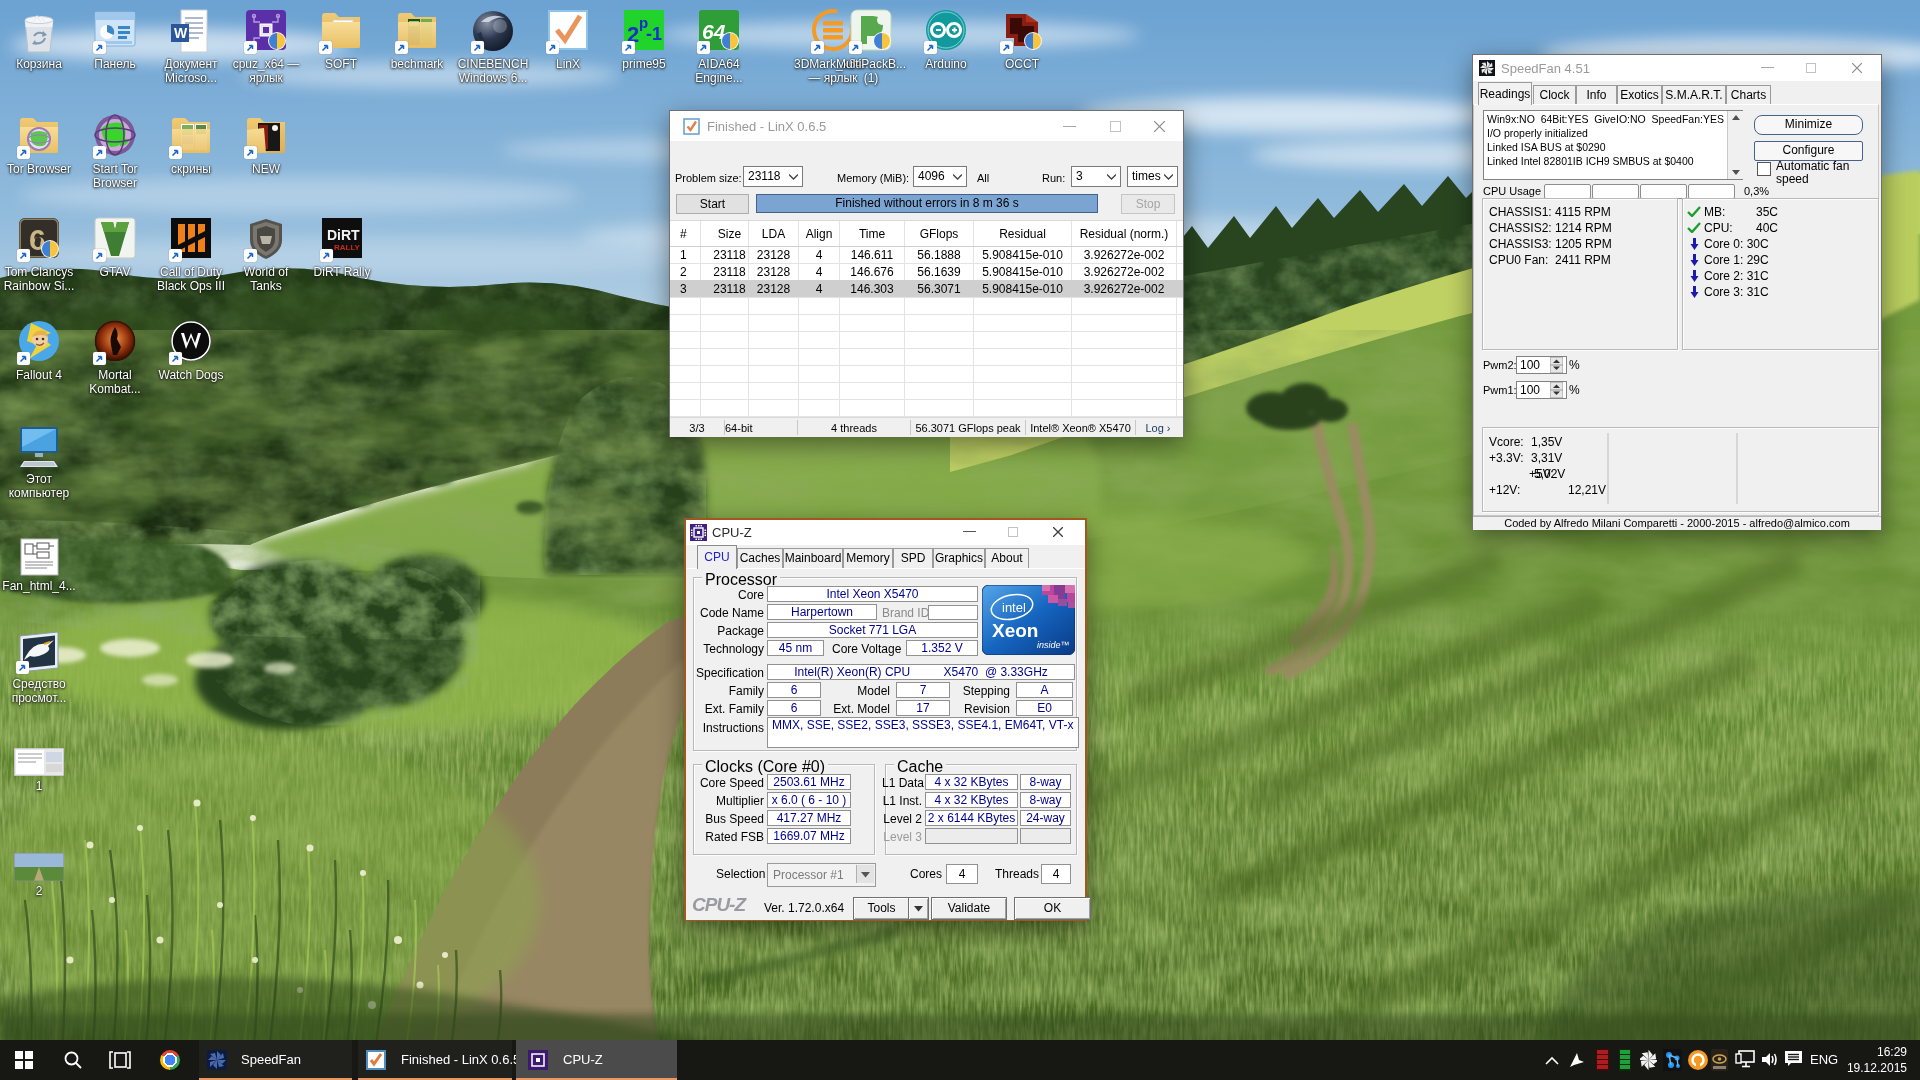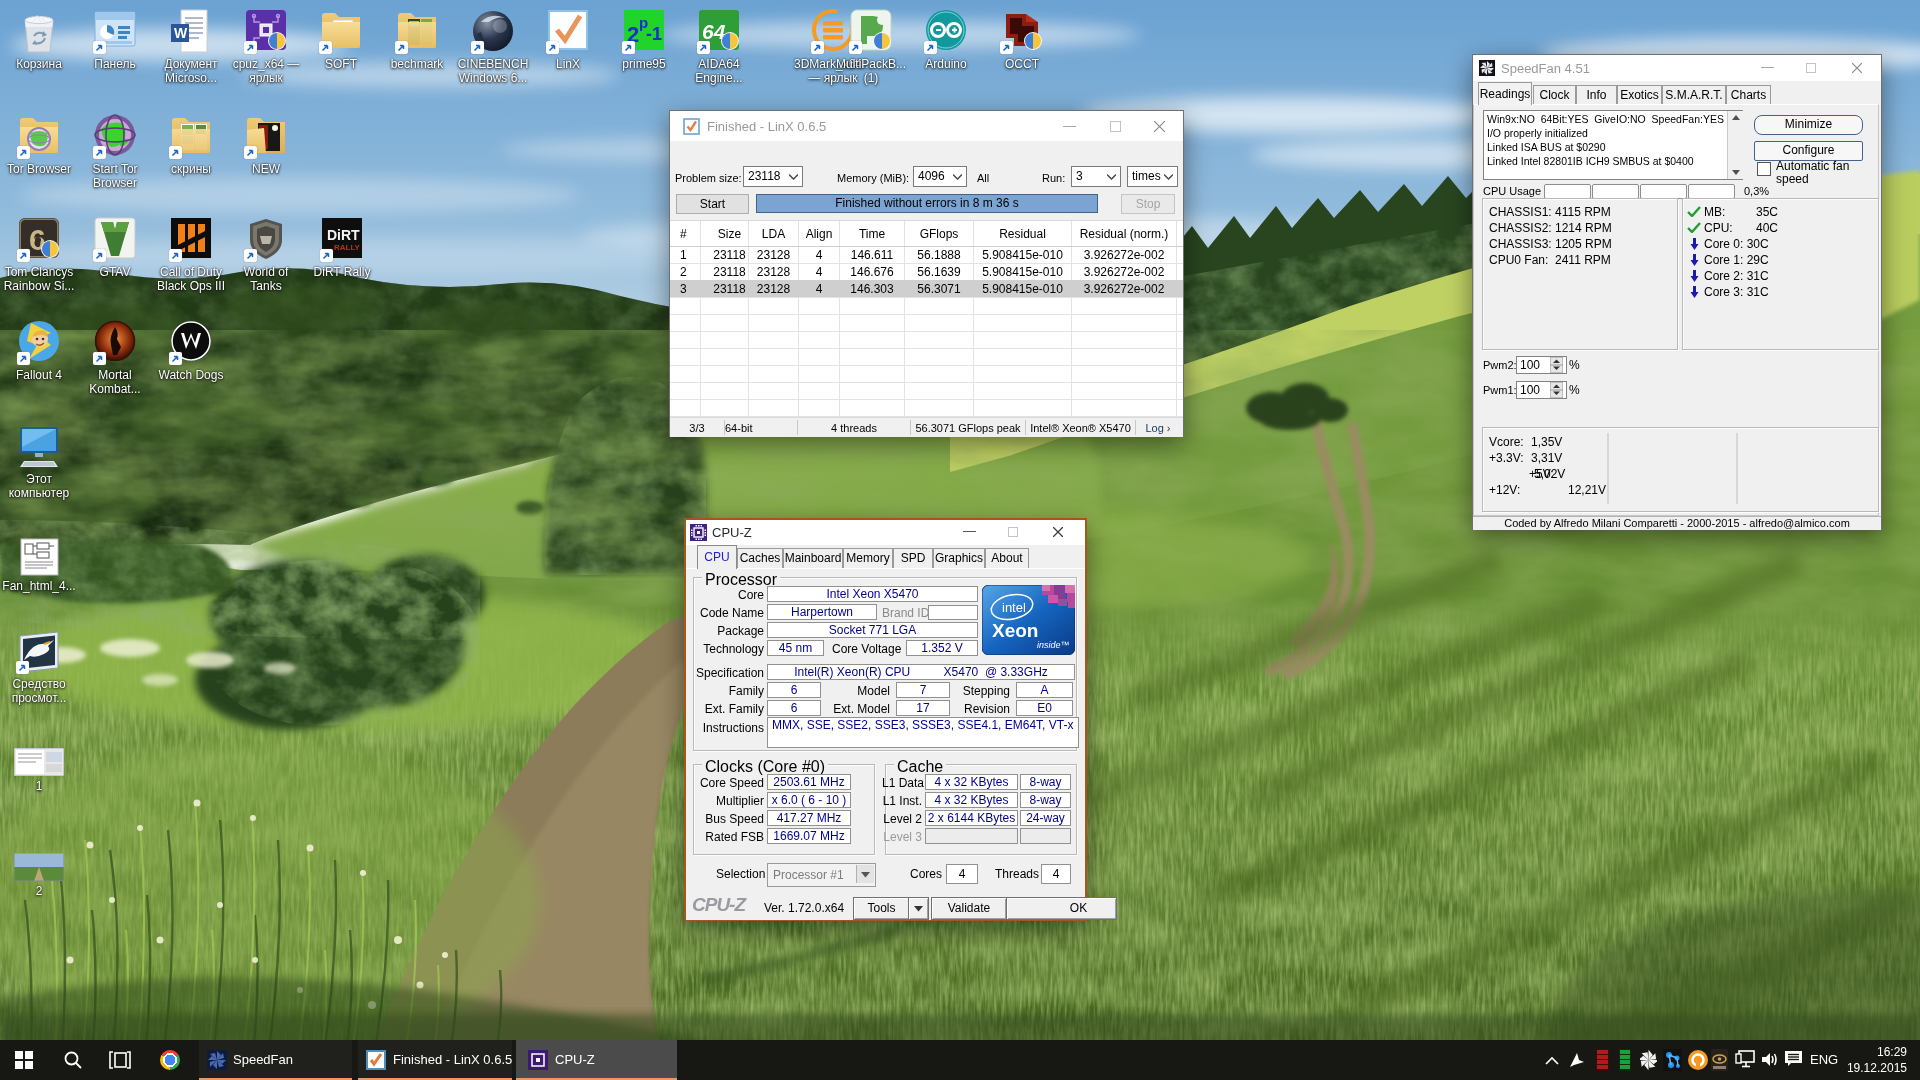--- a/index.html
+++ b/index.html
@@ -20,21 +20,21 @@
 .tab{position:absolute;background:#f0f0f0;border:1px solid #9a9a9a;border-bottom:none;font-size:12px;text-align:center;}
 .cbtn{position:absolute;background:#f0f0f0;font-size:12px;text-align:center;border:1px solid #707070;box-shadow:inset 1px 1px 0 #fff,inset -1px -1px 0 #a0a0a0;}
 
 .ic{position:absolute;width:78px;text-align:center;color:#fff;font-size:12px;}
 .ic .lbl{position:relative;margin-top:3px;line-height:14px;text-shadow:0 1px 3px rgba(0,0,0,.95),0 0 2px rgba(0,0,0,.85);}
 .art{position:relative;display:block;margin:0 auto;}
 .sc{position:absolute;left:0px;bottom:0px;width:13px;height:13px;background:#fff;border-radius:2px;box-shadow:0 0 1px #667;}
 
 #taskbar{position:absolute;left:0;top:1040px;width:1920px;height:40px;background:#171714;}
 .tbitem{position:absolute;top:0;height:40px;box-sizing:border-box;}
-.tbtext{color:#fff;font-size:13px;}
+.tbtext{color:#fff;font-size:13px;margin-left:8px;}
 </style></head>
 <body>
 <div id="desk">
 <svg id="wall" width="1920" height="1080" viewBox="0 0 1920 1080">
 <defs>
 <linearGradient id="sky" x1="0" y1="0" x2="0" y2="1">
  <stop offset="0" stop-color="#6ba2d2"></stop>
           <stop offset=".55" stop-color="#93bcdc"></stop>
           <stop offset="1" stop-color="#cfe0ea"></stop>
 </linearGradient>
@@ -1211,21 +1211,21 @@
 
   <span class="abs" style="left:6px;top:325px;font-size:19px;font-weight:bold;font-style:italic;color:#9a9aa2;letter-spacing:-1px;">CPU-Z</span>
   <span class="abs" style="left:78px;top:332px;font-size:12px;">Ver. 1.72.0.x64</span>
   <div class="cbtn" style="left:167px;top:328px;width:55px;height:21px;line-height:21px;">Tools</div>
   <div class="cbtn" style="left:222px;top:328px;width:19px;height:21px;">
           <svg class="abs" style="left:5px;top:8px" width="9" height="6">
             <path d="M0,0 L9,0 L4.5,5.5 Z" fill="#333"></path>
           </svg>
         </div>
   <div class="cbtn" style="left:245px;top:328px;width:74px;height:21px;line-height:21px;">Validate</div>
-  <div class="cbtn" style="left:320px;top:328px;width:75px;height:21px;line-height:21px;padding-left:34px;">OK</div>
+  <div class="cbtn" style="left:328px;top:328px;width:75px;height:21px;line-height:21px;">OK</div>
  </div>
 </div>
 
 <div id="taskbar">
  <svg class="abs" style="left:15px;top:11px" width="18" height="18">
         <rect x="0" y="0" width="8" height="8" fill="#fff"></rect>
         <rect x="10" y="0" width="8" height="8" fill="#fff"></rect>
         <rect x="0" y="10" width="8" height="8" fill="#fff"></rect>
         <rect x="10" y="10" width="8" height="8" fill="#fff"></rect>
       </svg>

